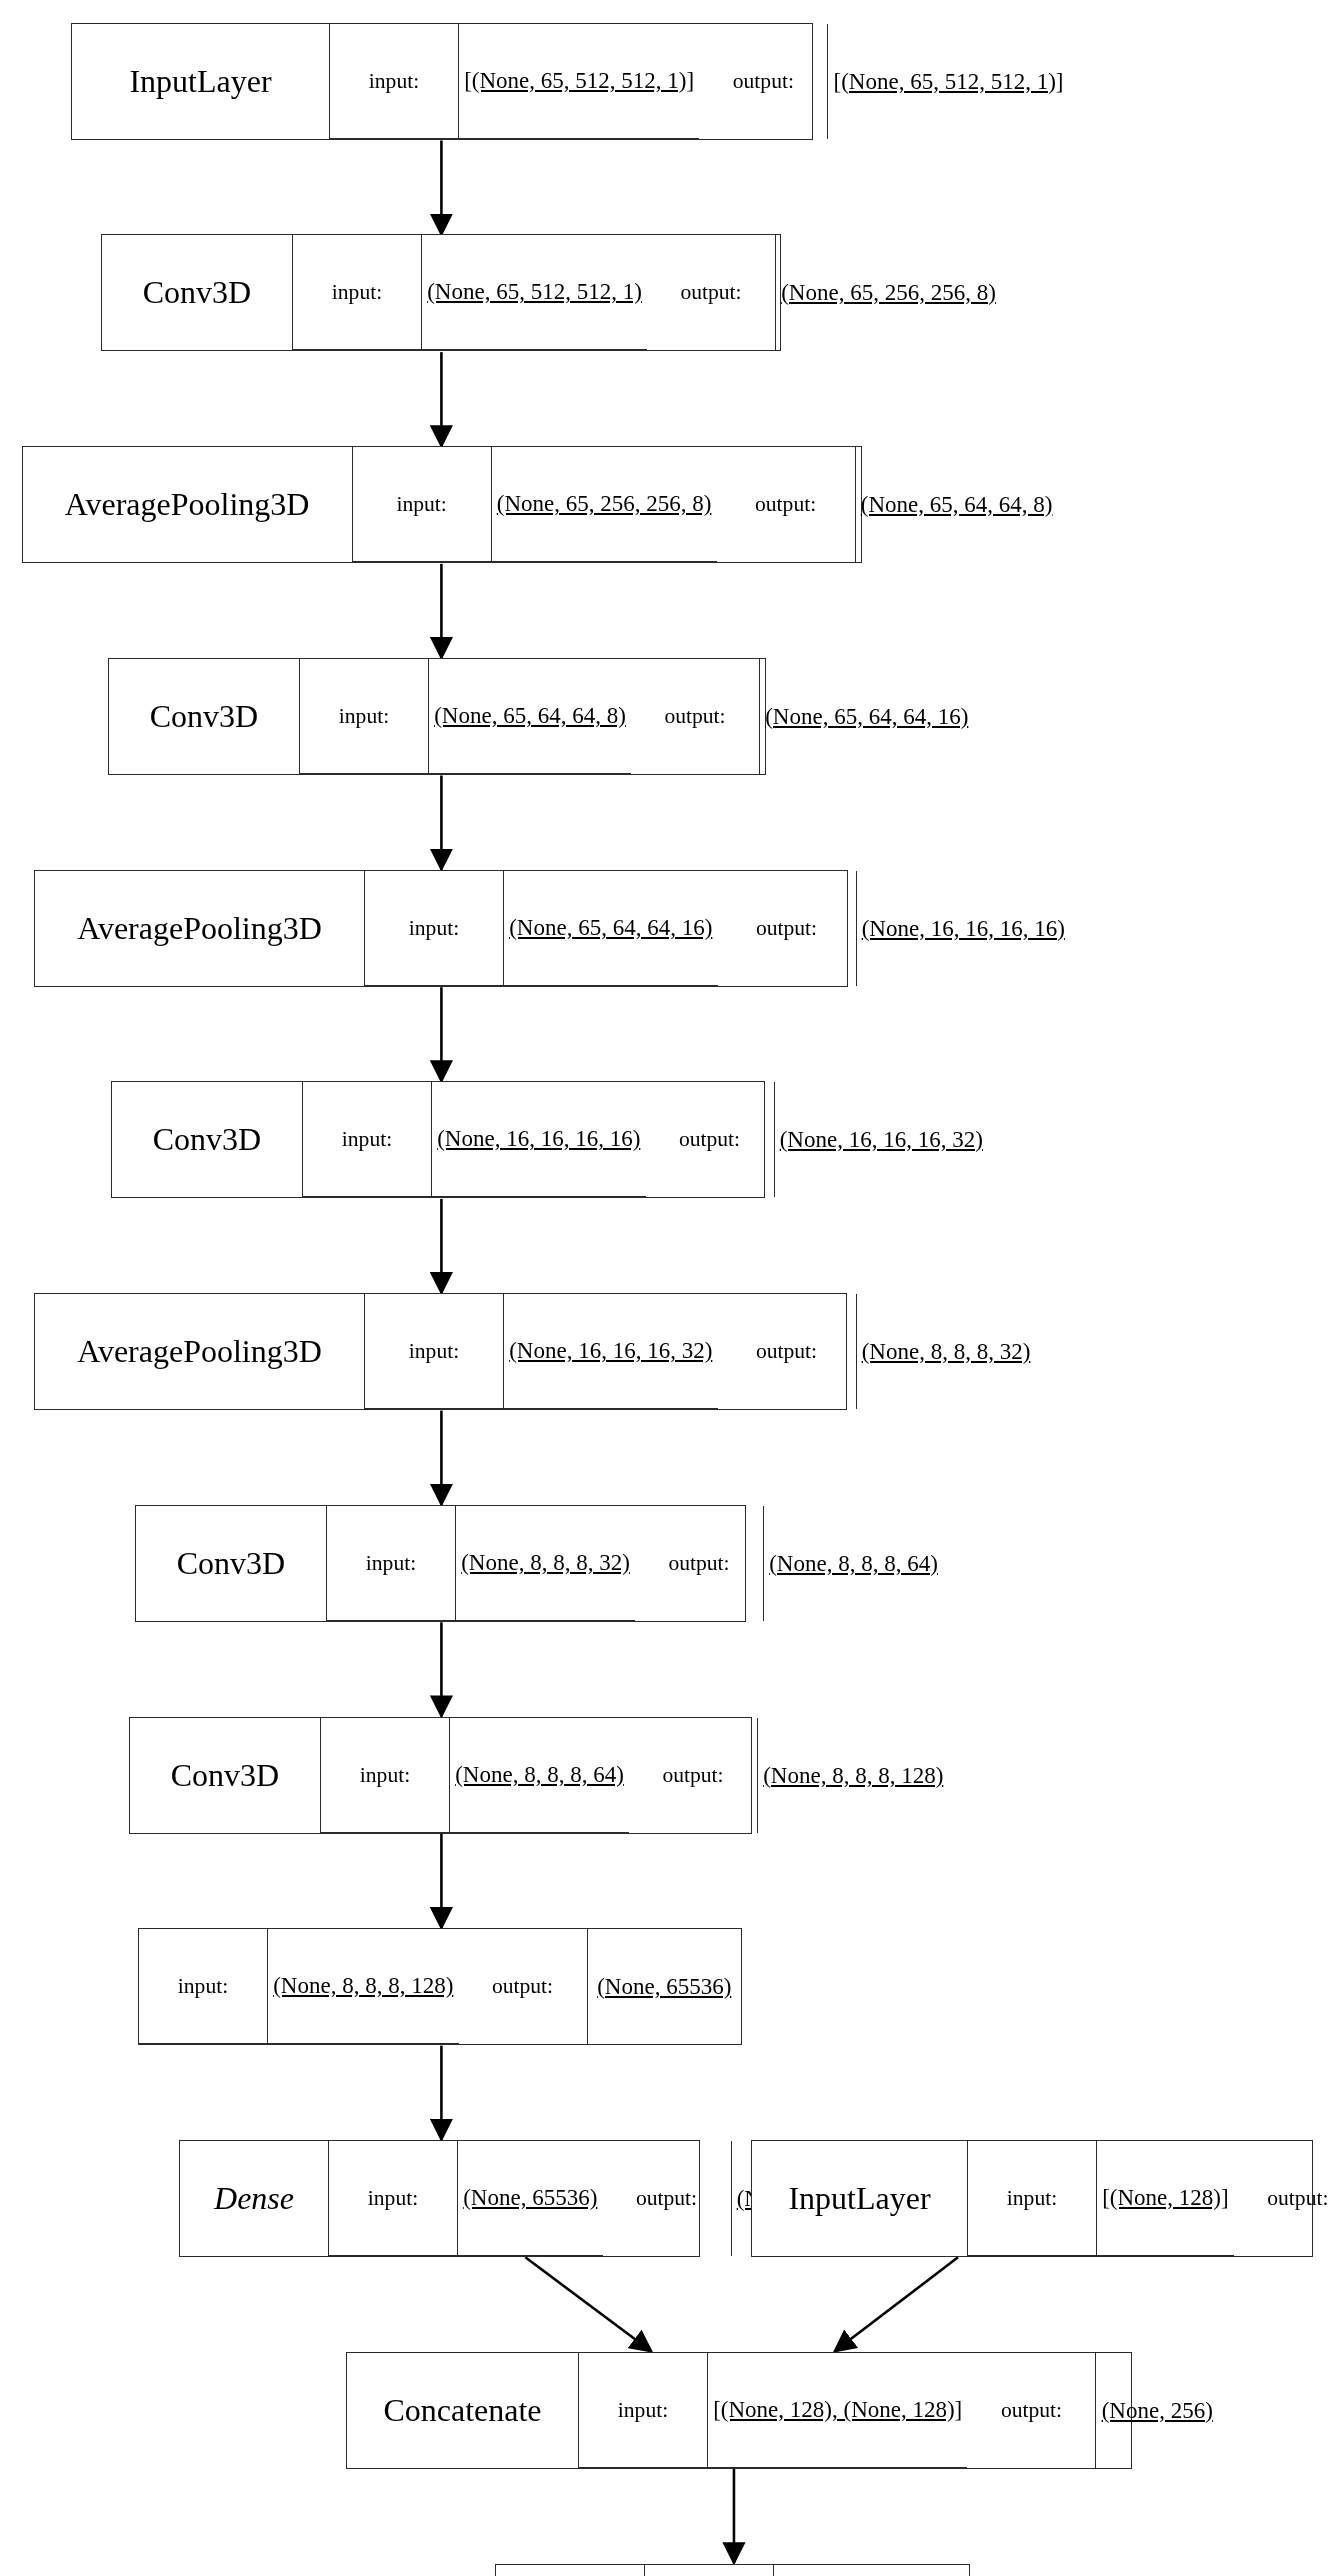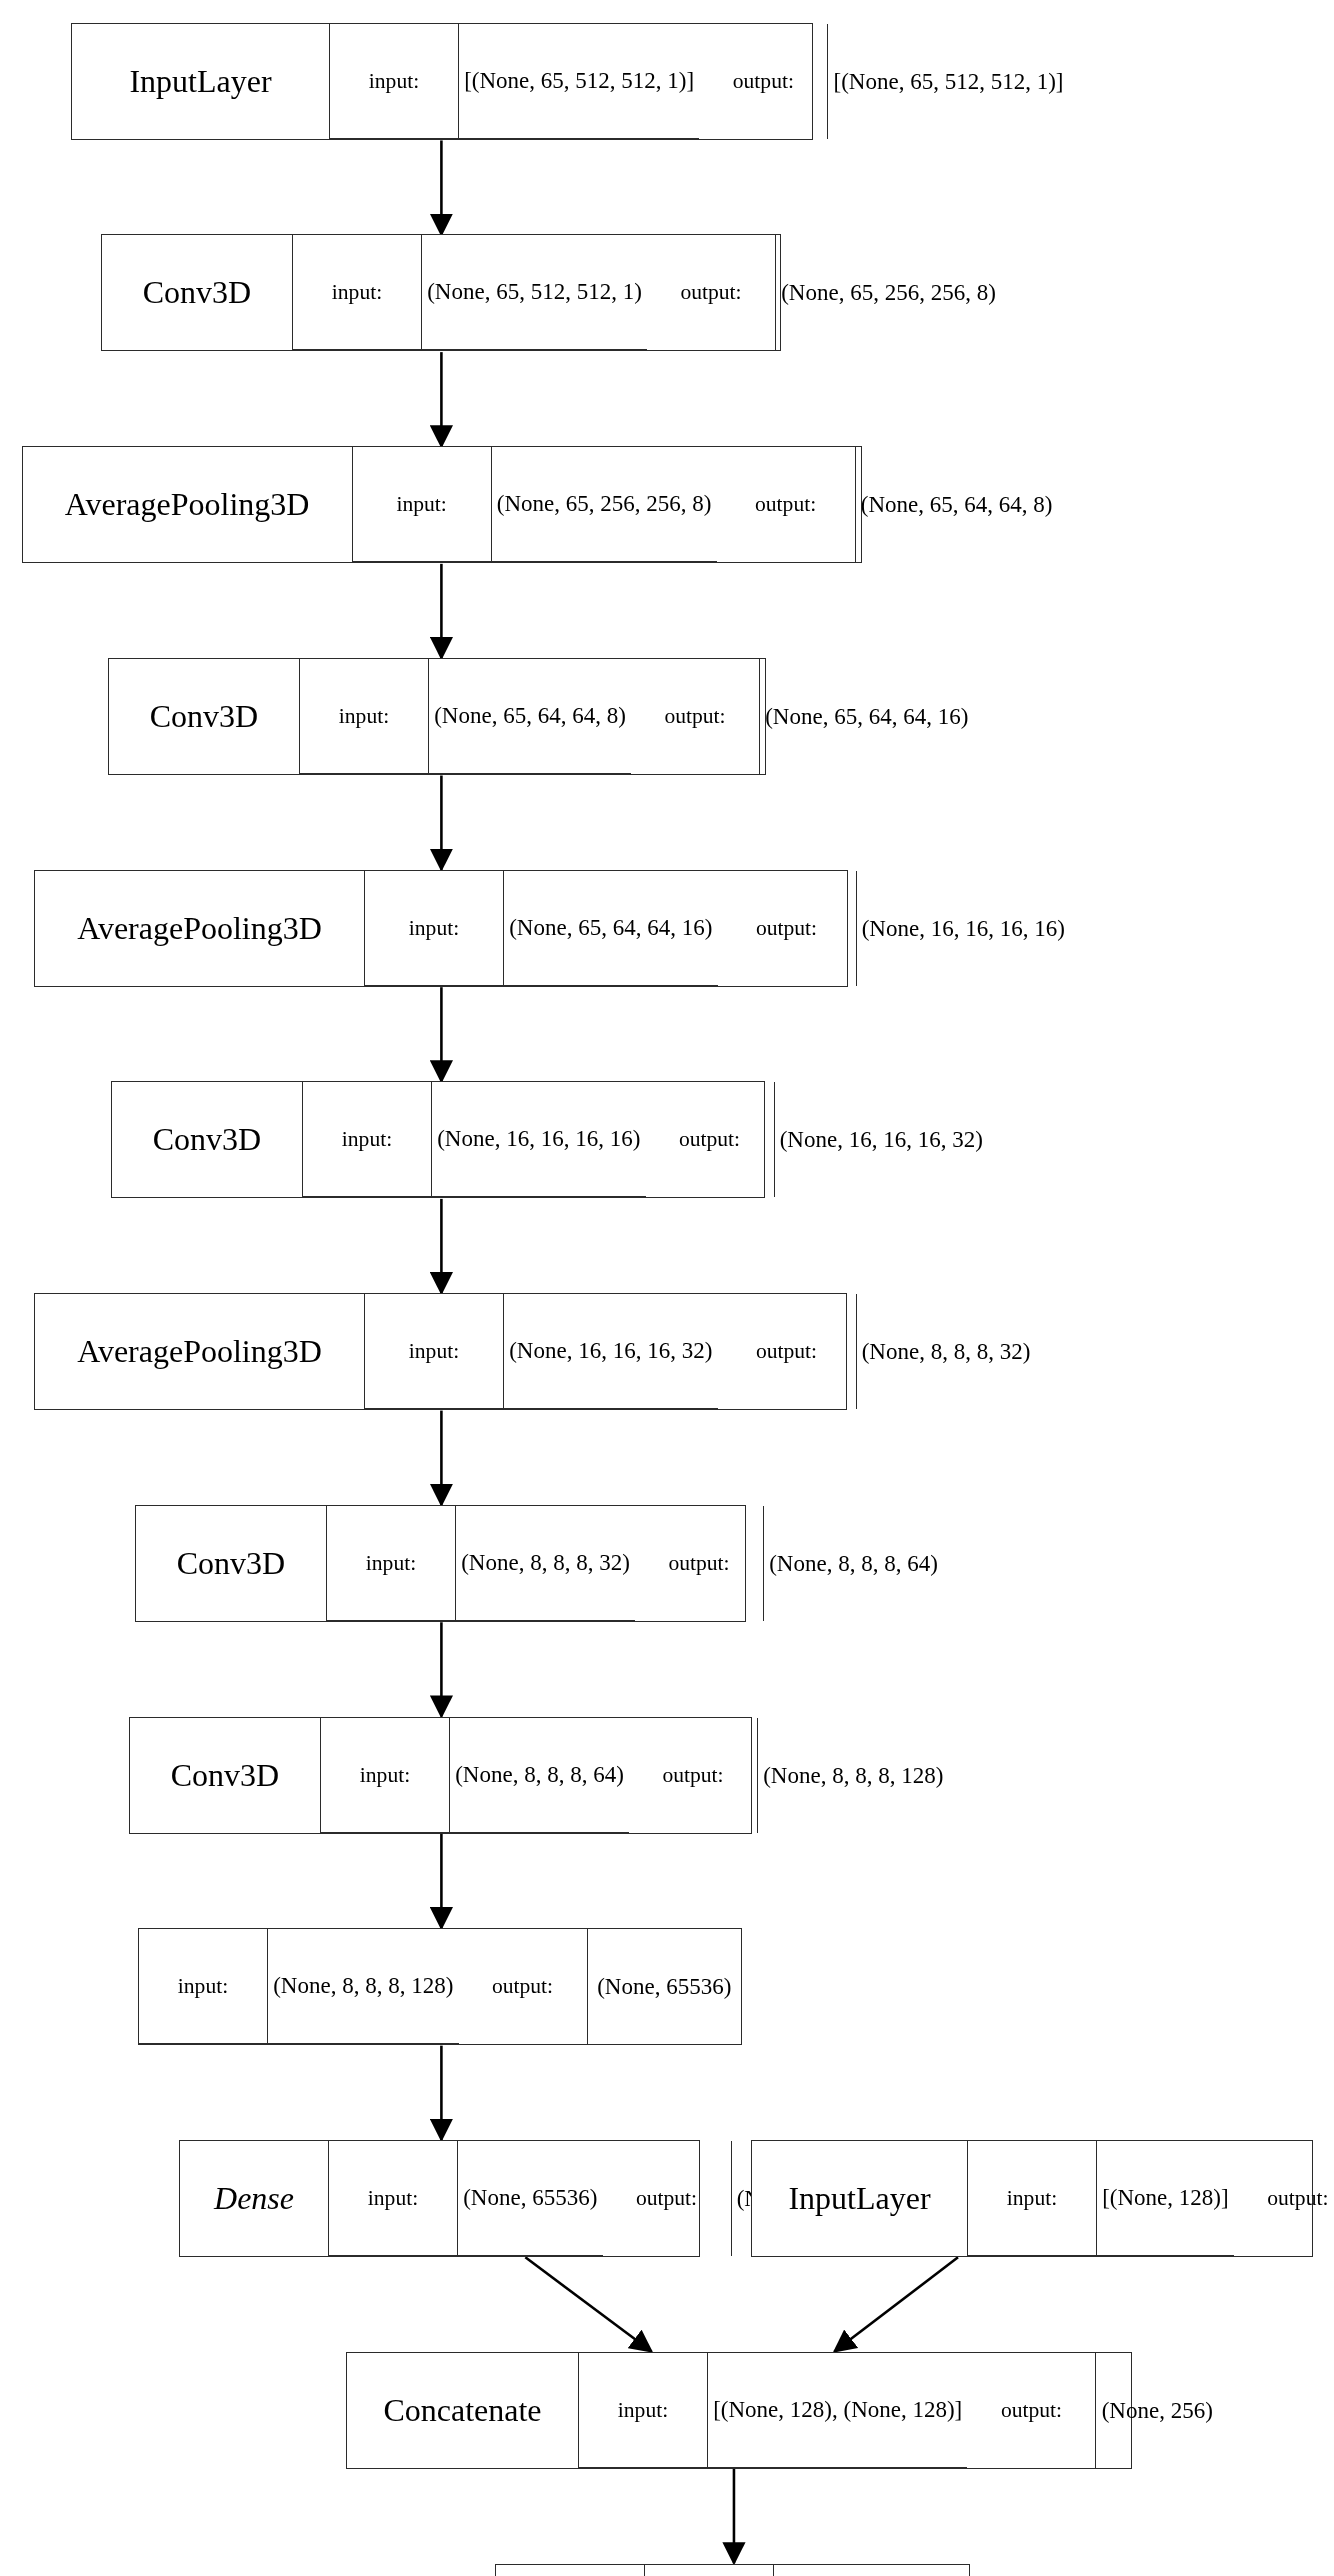--- a/index.html
+++ b/index.html
@@ -87,20 +87,21 @@
   }
 
   .io-value {
     box-sizing: border-box;
     display: flex;
     align-items: center;
     justify-content: center;
     flex: 1 1 auto;
     white-space: nowrap;
     padding: 0 5.2px;
+    text-decoration: underline;
   }
 
   
   .node-name   { font-size: 32px; text-align: right; }
   .io-label    { font-size: 21.6px; }
   .io-value    { font-size: 23px; }
 </style>
 </head>
 <body>
 

